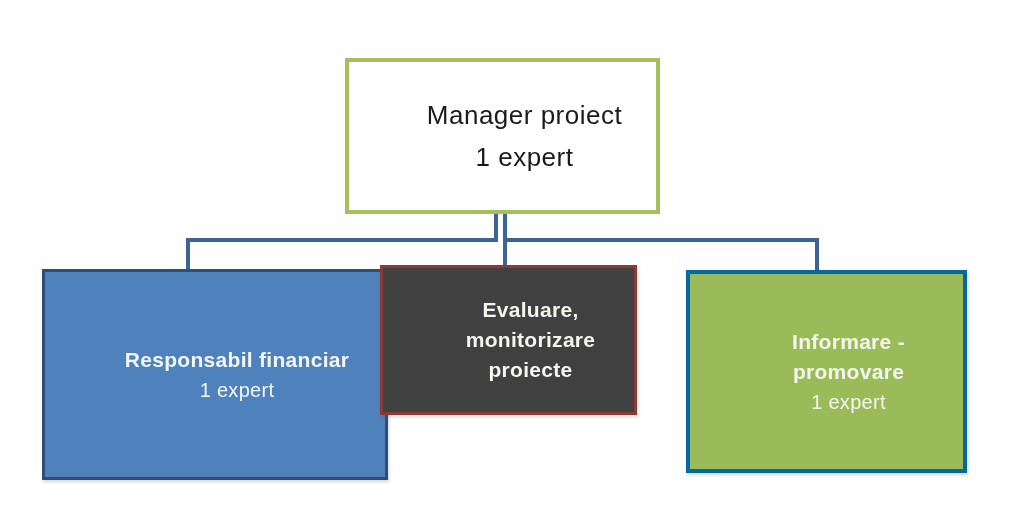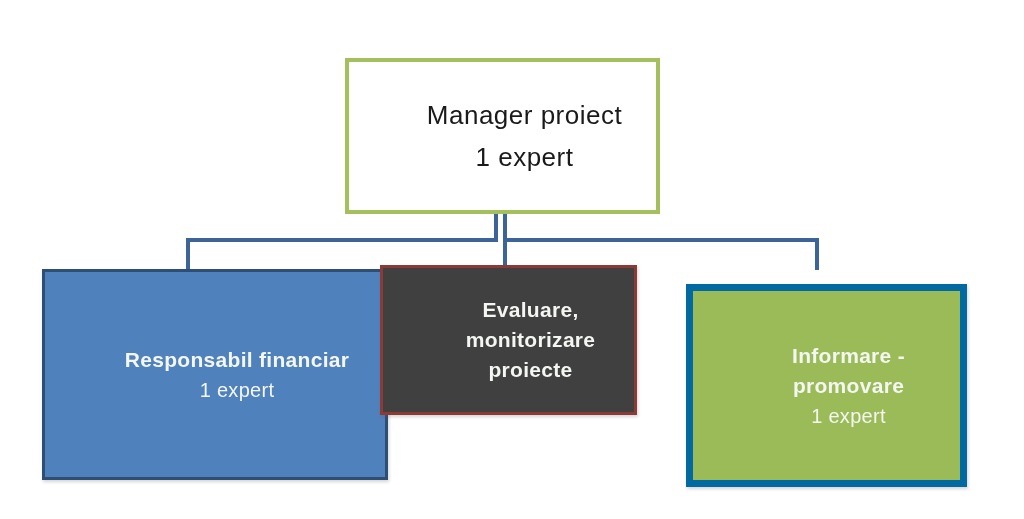--- a/index.html
+++ b/index.html
@@ -60,23 +60,23 @@
     left: 42px; top: 269px; width: 346px; height: 211px;
     background: #4f81bd;
     border: 3px solid #2f4e76;
   }
   .node-evaluare {
     left: 380px; top: 265px; width: 257px; height: 150px;
     background: #404040;
     border: 3px solid #8b3a36;
   }
   .node-informare {
-    left: 686px; top: 284px; width: 281px; height: 203px;
+    left: 686px; top: 270px; width: 281px; height: 203px;
     background: #9bbb59;
-    border: 7px solid #0369a1;
+    border: 4px solid #0369a1;
   }
   
   .conn {
     position: absolute;
     background: #3c6498;
   }
   .conn-stub-left   { left: 494px; top: 214px; width: 4px;   height: 26px; }
   .conn-stub-right  { left: 503px; top: 214px; width: 4px;   height: 51px; }
   .conn-h-left      { left: 186px; top: 238px; width: 312px; height: 4px;  }
   .conn-h-right     { left: 507px; top: 238px; width: 312px; height: 4px;  }

